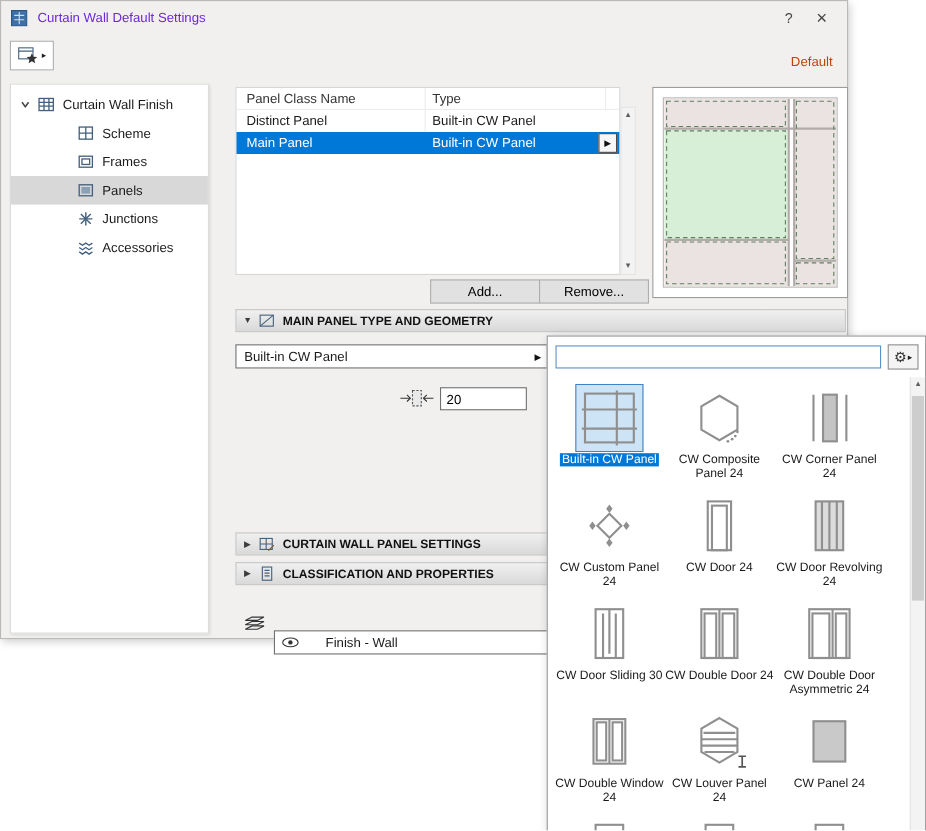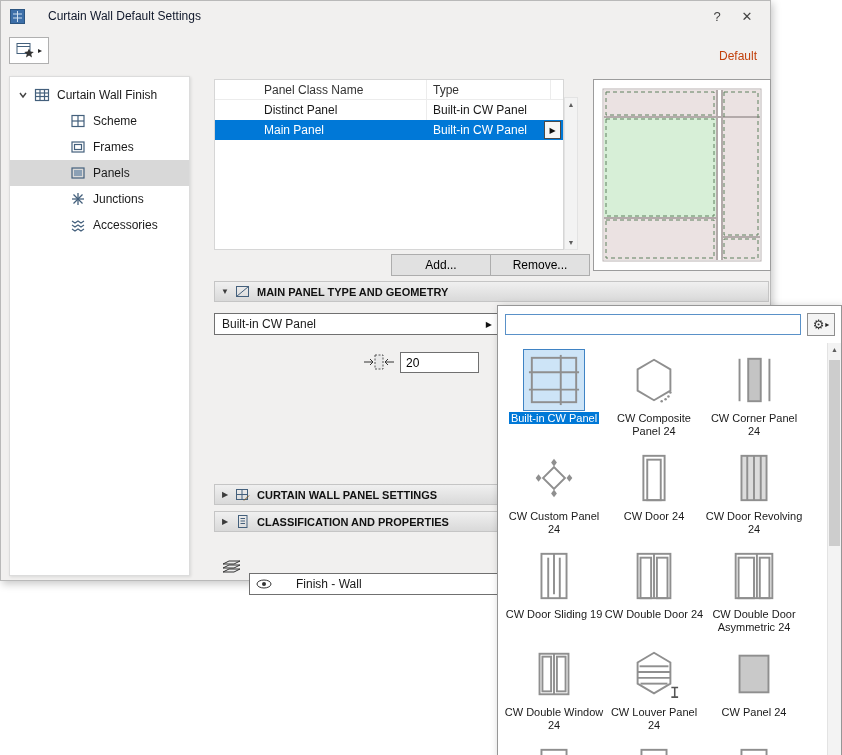--- a/index.html
+++ b/index.html
@@ -10,21 +10,21 @@
     background:#fff;
   }
   
   .dialog {
     position:absolute; left:0; top:0; width:771px; height:581px;
     background:#f1f0ef; border:1px solid #b9b9b9;
     box-shadow:2px 3px 8px rgba(0,0,0,.22);
   }
   .titlebar { position:absolute; left:0; top:0; right:0; height:30px; display:flex; align-items:center; }
   .app-icon { margin-left:9px; width:15px; height:15px; display:inline-block; }
-  .title { margin-left:23px; color:#0f172a; }
+  .title { margin-left:9px; color:#6d28d9; }
   .tb-spacer { flex:1; }
   .tb-btn { width:30px; text-align:center; color:#444; font-size:13px; cursor:default; }
   .tb-btn.close { margin-right:8px; }
   .fav-btn {
     position:absolute; left:8px; top:36px; width:40px; height:27px;
     background:#fff; border:1px solid #b0b0b0; display:flex; align-items:center; justify-content:center; gap:2px;
   }
   .mini-arrow { font-size:8px; color:#222; }
   .default-label { position:absolute; right:13px; top:48px; color:#c2410c; }
 
@@ -42,21 +42,21 @@
   .tree-item .ticon { margin-right:7px; flex:0 0 auto; }
   .tlabel { white-space:nowrap; }
 
   
   .class-table {
     position:absolute; left:213px; top:78px; width:350px; height:171px;
     background:#fff; border:1px solid #d6d6d6;
   }
   .thead { height:20px; display:flex; align-items:center; color:#333; border-bottom:1px solid #ececec; }
   .trow  { height:20px; display:flex; align-items:center; }
-  .c1 { width:172px; padding-left:9px; overflow:hidden; white-space:nowrap;margin-left:40px; }
+  .c1 { width:172px; padding-left:9px; overflow:hidden; white-space:nowrap; }
   .c2 { flex:1; padding-left:6px; overflow:hidden; white-space:nowrap; }
   .thead .c1, .trow.plain .c1 { border-right:1px solid #ececec; height:100%; display:flex; align-items:center; }
   .thead .c2 { border-right:1px solid #ececec; height:100%; display:flex; align-items:center; margin-right:12px; }
   .trow.selected { background:#0078d7; color:#fff; position:relative; }
   .row-arrow-btn {
     position:absolute; right:2px; top:1px; width:17px; height:18px;
     background:#f6f6f6; border:1px solid #4a4a4a; display:flex; align-items:center; justify-content:center;
   }
   .row-arrow-btn .arr { font-size:8px; color:#111; }
 
@@ -412,21 +412,21 @@
         </div>
         <div class="grid-item">
           <div class="grid-icon">
             <svg viewBox="0 0 56 56" width="54" height="54" fill="none" stroke="#8f8f8f" stroke-width="2">
               <rect x="15" y="5" width="26" height="46"></rect>
               <line x1="22" y1="9" x2="22" y2="51"></line>
               <line x1="28" y1="5" x2="28" y2="47"></line>
               <line x1="34" y1="9" x2="34" y2="51"></line>
             </svg>
           </div>
-          <div class="grid-label"><span>CW Door Sliding 19</span></div>
+          <div class="grid-label"><span>CW Door Sliding 30</span></div>
         </div>
         <div class="grid-item">
           <div class="grid-icon">
             <svg viewBox="0 0 56 56" width="54" height="54" fill="none" stroke="#8f8f8f" stroke-width="2">
               <rect x="11" y="5" width="34" height="46"></rect>
               <line x1="28" y1="5" x2="28" y2="51"></line>
               <rect x="14" y="9" width="11" height="42"></rect>
               <rect x="31" y="9" width="11" height="42"></rect>
             </svg>
           </div>

